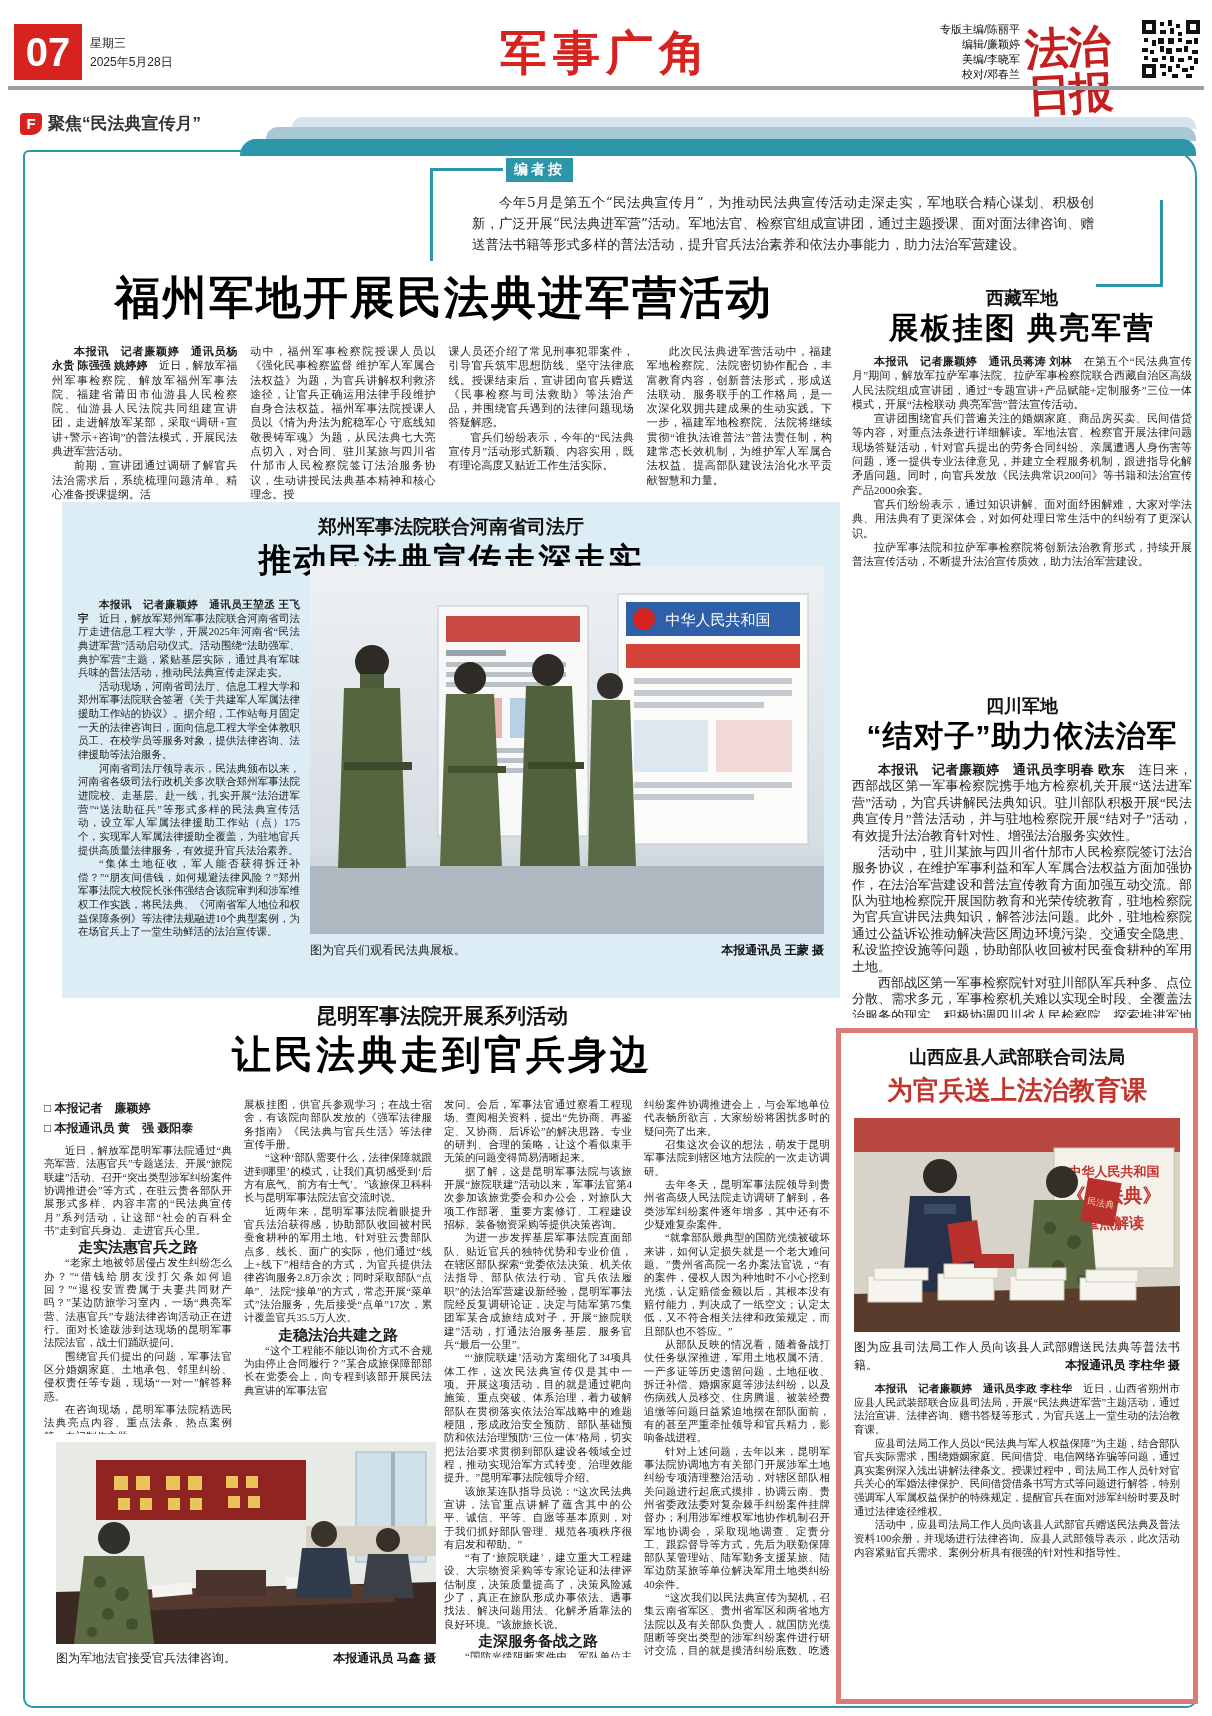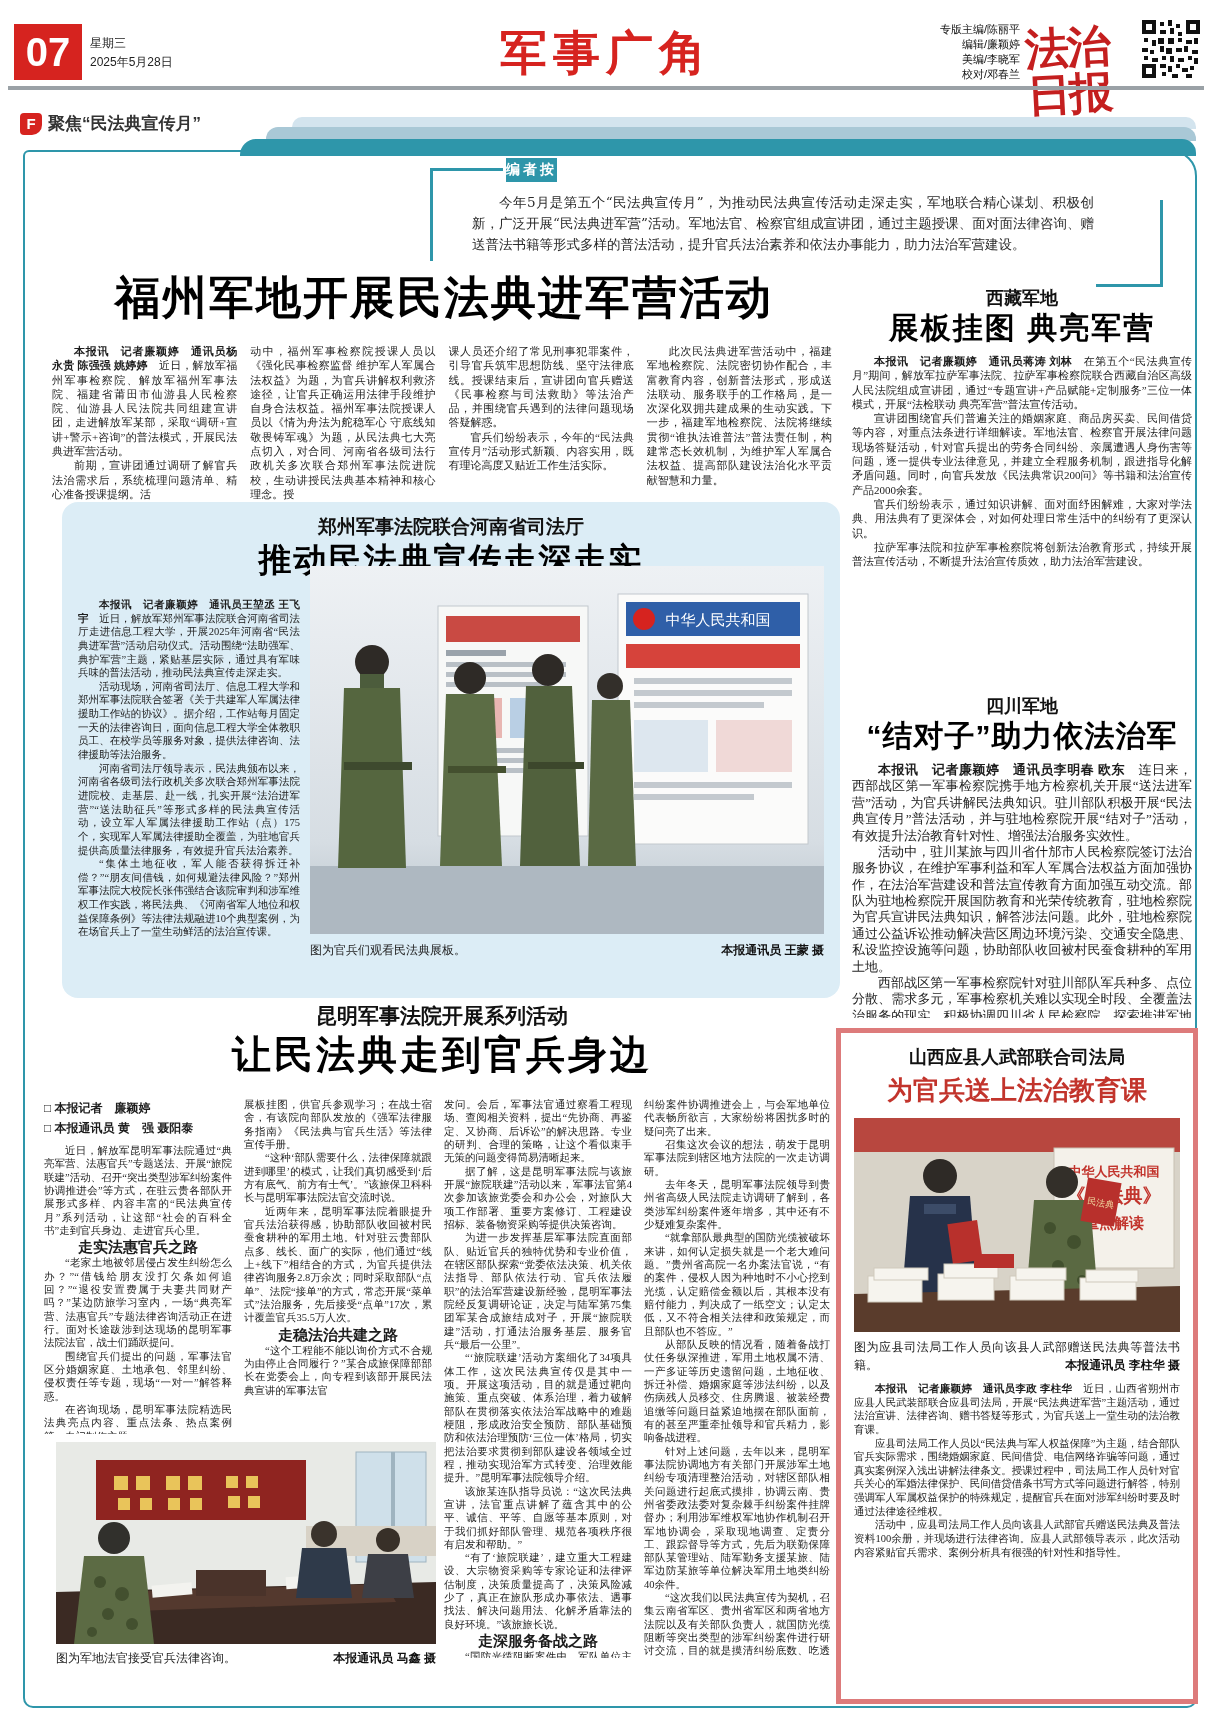--- a/index.html
+++ b/index.html
@@ -30,41 +30,41 @@
   .band3{position:absolute;left:240px;top:139px;width:956px;height:17px;background:#2e96aa;border-radius:16px 14px 0 0;}
   .frame{position:absolute;left:23px;top:150px;width:1170px;height:1554px;border:2px solid #2e96aa;
          border-radius:6px 26px 10px 10px;}
   
   .ed-brk-tl{position:absolute;left:430px;top:168px;width:70px;height:90px;
              border-top:3px solid #2e96aa;border-left:3px solid #2e96aa;}
   .ed-brk-br{position:absolute;left:1096px;top:200px;width:64px;height:84px;
              border-bottom:3px solid #2e96aa;border-right:3px solid #2e96aa;}
   .ed-label{position:absolute;left:506px;top:158px;background:#2e96aa;color:#fff;
             font-family:Liberation Serif, serif;font-weight:bold;font-size:14px;
-            padding:3px 0;letter-spacing:3px;}
+            padding:3px 8px;letter-spacing:3px;}
   .ed-text{position:absolute;left:472px;top:192px;width:622px;font-family:"DejaVu Serif",serif;
            font-size:13.5px;line-height:21px;text-align:justify;color:#2a2a2a;}
   .ed-text p{margin:0;text-indent:2em;}
   
   .body{font-size:11px;line-height:1.3;text-align:justify;overflow:hidden;}
   .body p{margin:0;text-indent:2em;}
   .lead{font-weight:bold;}
   .names{font-weight:bold;}
   .kicker{font-family:"Liberation Sans",sans-serif;font-weight:bold;text-align:center;color:#111;}
   .htitle{font-family:"Liberation Sans",sans-serif;font-weight:bold;text-align:center;color:#000;}
   .subhead{font-family:"Liberation Sans",sans-serif;font-weight:bold;text-align:center;
            font-size:15px;margin:7px 0;text-indent:0 !important;}
   .kai{font-family:"DejaVu Serif",serif;font-size:12px;color:#222;}
   .credit{font-family:"Liberation Sans",sans-serif;font-weight:bold;font-size:12px;color:#111;}
   
   .fz-title{position:absolute;left:56px;top:268px;width:776px;font-size:45px;letter-spacing:2px;}
   .fz-cols{position:absolute;left:52px;top:344px;width:780px;height:182px;display:flex;gap:13px;}
   .fz-cols .col{flex:1;overflow:hidden;}
   
-  .zz-box{position:absolute;left:62px;top:502px;width:778px;height:496px;background:#dcedf6;border-radius:16px;}
+  .zz-box{position:absolute;left:62px;top:502px;width:778px;height:496px;background:#dcedf6;}
   .zz-kicker{position:absolute;left:0;width:100%;top:12px;font-size:19px;}
   .zz-title{position:absolute;left:0;width:100%;top:36px;font-size:33px;letter-spacing:2px;}
   .zz-col{position:absolute;left:16px;top:96px;width:222px;height:352px;}
   .zz-photo{position:absolute;left:248px;top:64px;width:514px;height:368px;}
   .zz-caprow{position:absolute;left:248px;top:440px;width:514px;display:flex;justify-content:space-between;align-items:flex-end;}
   
   .sb{position:absolute;left:852px;width:340px;}
   .xz-kicker{top:286px;font-size:18px;}
   .xz-title{top:308px;font-size:30px;letter-spacing:2px;}
   .xz-body{top:354px;height:252px;}
@@ -172,21 +172,21 @@
     <p>今年5月是第五个“民法典宣传月”，为推动民法典宣传活动走深走实，军地联合精心谋划、积极创新，广泛开展“民法典进军营”活动。军地法官、检察官组成宣讲团，通过主题授课、面对面法律咨询、赠送普法书籍等形式多样的普法活动，提升官兵法治素养和依法办事能力，助力法治军营建设。</p>
   </div>
 
   <div class="fz-title htitle">福州军地开展民法典进军营活动</div>
   <div class="fz-cols body">
     <div class="col">
       <p><span class="lead">本报讯</span><span class="names">　记者廉颖婷　通讯员杨永贵 陈强强 姚婷婷　</span><span>近日，解放军福州军事检察院、解放军福州军事法院、福建省莆田市仙游县人民检察院、仙游县人民法院共同组建宣讲团，走进解放军某部，采取“调研+宣讲+警示+咨询”的普法模式，开展民法典进军营活动。</span></p>
       <p>前期，宣讲团通过调研了解官兵法治需求后，系统梳理问题清单、精心准备授课提纲。活</p>
     </div>
     <div class="col">
-      <p style="text-indent:0">动中，福州军事检察院授课人员以《强化民事检察监督 维护军人军属合法权益》为题，为官兵讲解权利救济途径，让官兵正确运用法律手段维护自身合法权益。福州军事法院授课人员以《情为舟法为舵稳军心 守底线知敬畏铸军魂》为题，从民法典七大亮点切入，对合同、河南省各级司法行政机关多次联合郑州军事法院进院校，生动讲授民法典基本精神和核心理念。授</p>
+      <p style="text-indent:0">动中，福州军事检察院授课人员以《强化民事检察监督 维护军人军属合法权益》为题，为官兵讲解权利救济途径，让官兵正确运用法律手段维护自身合法权益。福州军事法院授课人员以《情为舟法为舵稳军心 守底线知敬畏铸军魂》为题，从民法典七大亮点切入，对合同、驻川某旅与四川省什邡市人民检察院签订法治服务协议，生动讲授民法典基本精神和核心理念。授</p>
     </div>
     <div class="col">
       <p style="text-indent:0">课人员还介绍了常见刑事犯罪案件，引导官兵筑牢思想防线、坚守法律底线。授课结束后，宣讲团向官兵赠送《民事检察与司法救助》等法治产品，并围绕官兵遇到的法律问题现场答疑解惑。</p>
       <p>官兵们纷纷表示，今年的“民法典宣传月”活动形式新颖、内容实用，既有理论高度又贴近工作生活实际。</p>
     </div>
     <div class="col">
       <p>此次民法典进军营活动中，福建军地检察院、法院密切协作配合，丰富教育内容，创新普法形式，形成送法联动、服务联手的工作格局，是一次深化双拥共建成果的生动实践。下一步，福建军地检察院、法院将继续贯彻“谁执法谁普法”普法责任制，构建常态长效机制，为维护军人军属合法权益、提高部队建设法治化水平贡献智慧和力量。</p>
     </div>
   </div>
 

